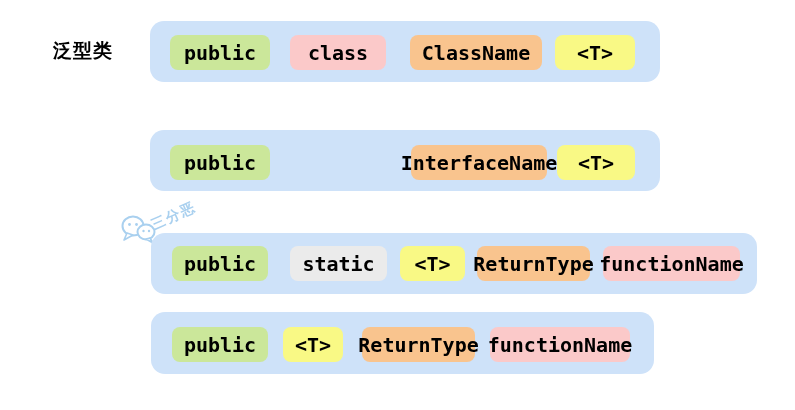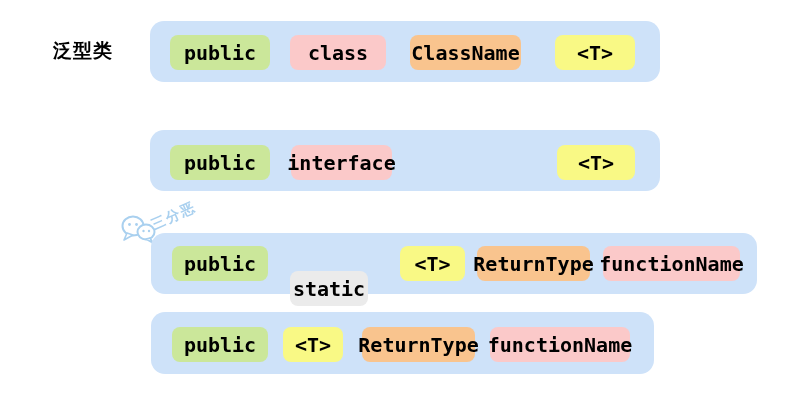--- a/index.html
+++ b/index.html
@@ -58,27 +58,27 @@
 </head>
 <body>
 
 <div class="canvas">
 
   <div class="glabel" style="left:53px;top:38px;">泛型类</div>
 
   <div class="panel" style="left:150px;top:21px;width:510px;height:61px;">
     <div class="chip" style="left: 20px; top: 14px; width: 100px; background-color: rgb(203, 231, 154);">public</div>
     <div class="chip" style="left: 140px; top: 14px; width: 96px; background-color: rgb(251, 201, 201);">class</div>
-    <div class="chip" style="left: 260px; top: 14px; width: 111px; background-color: rgb(249, 196, 142);">ClassName</div>
+    <div class="chip" style="left: 260px; top: 14px; width: 132px; background-color: rgb(249, 196, 142);">ClassName</div>
     <div class="chip" style="left: 405px; top: 14px; width: 80px; background-color: rgb(249, 249, 133);">&lt;T&gt;</div>
   </div>
 
   <div class="panel" style="left:150px;top:130px;width:510px;height:61px;">
     <div class="chip" style="left: 20px; top: 15px; width: 100px; background-color: rgb(203, 231, 154);">public</div>
-    <div class="chip" style="left: 141px; top: 15px; width: 101px; background-color: rgb(251, 201, 201);">interface</div>
+    <div class="chip" style="left: 261px; top: 15px; width: 136px; background-color: rgb(249, 196, 142);">InterfaceName</div>
     <div class="chip" style="left: 407px; top: 15px; width: 78px; background-color: rgb(249, 249, 133);">&lt;T&gt;</div>
   </div>
 
   <div class="watermark">
     <svg width="36" height="32" viewBox="0 0 36 32">
       <g fill="#ffffff" stroke="#a9d0ef" stroke-width="2" stroke-linejoin="round">
         <ellipse cx="13" cy="13" rx="10.5" ry="9.5"></ellipse>
         <path d="M7,20 L4,27 L13,22 Z" stroke-width="1.6"></path>
         <ellipse cx="26" cy="19" rx="8.5" ry="7.5"></ellipse>
         <path d="M30,25 L33,30 L26,26 Z" stroke-width="1.6"></path>
@@ -88,21 +88,21 @@
         <circle cx="16.5" cy="11.5" r="1.4"></circle>
         <circle cx="23.5" cy="18" r="1.2"></circle>
         <circle cx="29" cy="18" r="1.2"></circle>
       </g>
     </svg>
     <div class="wm-text">三分恶</div>
   </div>
 
   <div class="panel" style="left:151px;top:233px;width:606px;height:61px;">
     <div class="chip" style="left: 21px; top: 13px; width: 96px; background-color: rgb(203, 231, 154);">public</div>
-    <div class="chip" style="left: 139px; top: 13px; width: 78px; background-color: rgb(235, 235, 235); margin-top: 25px;">static</div>
+    <div class="chip" style="left: 139px; top: 13px; width: 97px; background-color: rgb(235, 235, 235);">static</div>
     <div class="chip" style="left: 249px; top: 13px; width: 65px; background-color: rgb(249, 249, 133);">&lt;T&gt;</div>
     <div class="chip" style="left: 326px; top: 13px; width: 113px; background-color: rgb(249, 196, 142);">ReturnType</div>
     <div class="chip" style="left: 452px; top: 13px; width: 137px; background-color: rgb(251, 201, 201);">functionName</div>
   </div>
 
   <div class="panel" style="left:151px;top:312px;width:503px;height:62px;">
     <div class="chip" style="left: 21px; top: 15px; width: 96px; background-color: rgb(203, 231, 154);">public</div>
     <div class="chip" style="left: 132px; top: 15px; width: 60px; background-color: rgb(249, 249, 133);">&lt;T&gt;</div>
     <div class="chip" style="left: 211px; top: 15px; width: 113px; background-color: rgb(249, 196, 142);">ReturnType</div>
     <div class="chip" style="left: 339px; top: 15px; width: 140px; background-color: rgb(251, 201, 201);">functionName</div>

